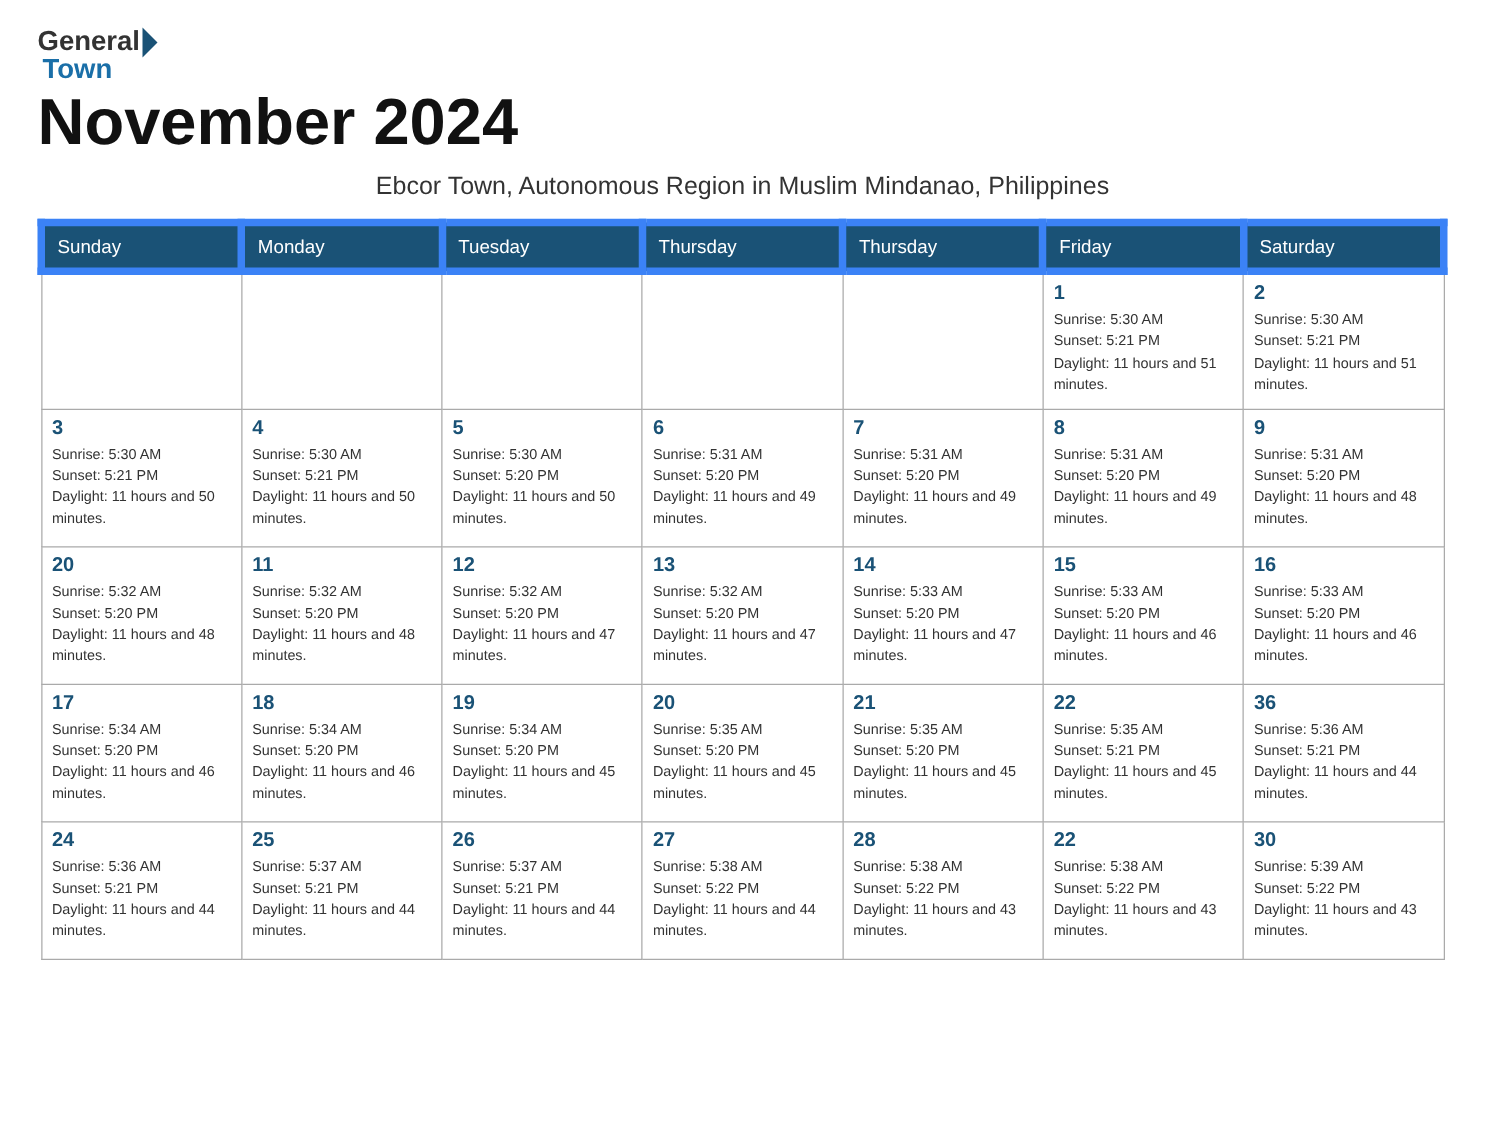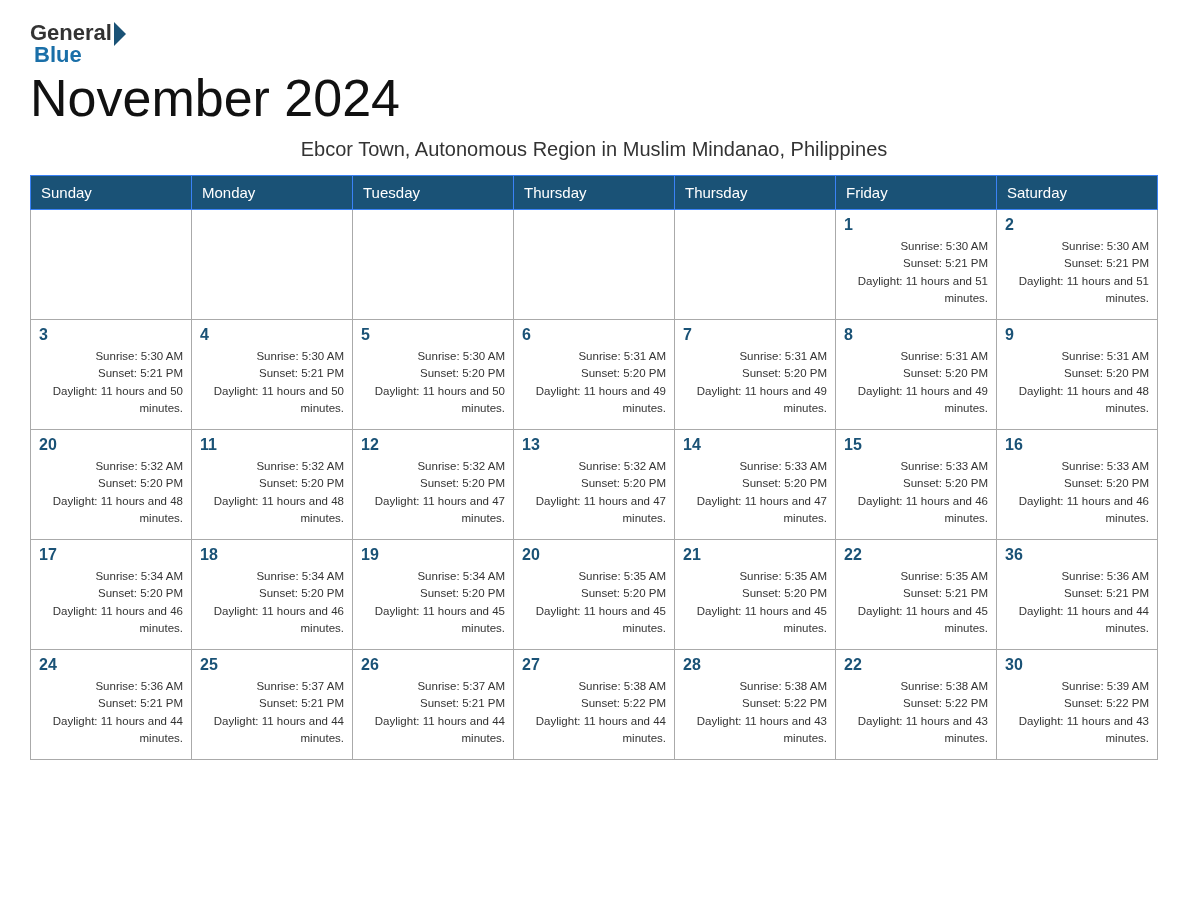--- a/index.html
+++ b/index.html
@@ -42,81 +42,80 @@
     }
     .logo-blue {
       font-size: 22px;
       font-weight: bold;
       color: #1a6fa8;
       margin-top: -4px;
       margin-left: 4px;
     }
     .month-title {
       font-size: 52px;
-      font-weight: normal;
+      font-weight: bold;
       color: #111;
       text-align: right;
     }
     .subtitle {
       text-align: center;
       font-size: 20px;
       color: #333;
       margin-bottom: 14px;
     }
     .calendar {
       width: 100%;
       border-collapse: collapse;
     }
     .calendar th {
       background-color: #1a5276;
       color: #fff;
       padding: 8px 10px;
       font-size: 15px;
       font-weight: normal;
       text-align: left;
-      border: 1px solid #3b82f6;
+      border: 6px solid #3b82f6;
     }
     .calendar td {
       border: 1px solid #aaa;
       vertical-align: top;
       padding: 6px 8px;
       width: 14.28%;
       min-height: 100px;
       background: #fff;
     }
     .day-num {
       font-size: 16px;
       font-weight: bold;
       color: #1a5276;
       display: block;
       margin-bottom: 4px;
     }
     .day-info {
       font-size: 11.5px;
       color: #333;
       line-height: 1.5;
-      text-align: right;
     }
     .empty-cell {
       background: #f9f9f9;
     }
     tr.week-row td {
       height: 110px;
     }
   </style>
 </head>
 <body>
 
 <div class="header">
   <div class="logo">
     <div class="logo-text">
       <span class="logo-general">General</span>
       <div class="logo-arrow"></div>
     </div>
-    <span class="logo-blue">Blue</span>
+    <span class="logo-blue">Town</span>
   </div>
   <div class="month-title">November 2024</div>
 </div>
 
 <div class="subtitle">Ebcor Town, Autonomous Region in Muslim Mindanao, Philippines</div>
 
 <table class="calendar">
   <thead>
     <tr>
     <th>Sunday</th>

